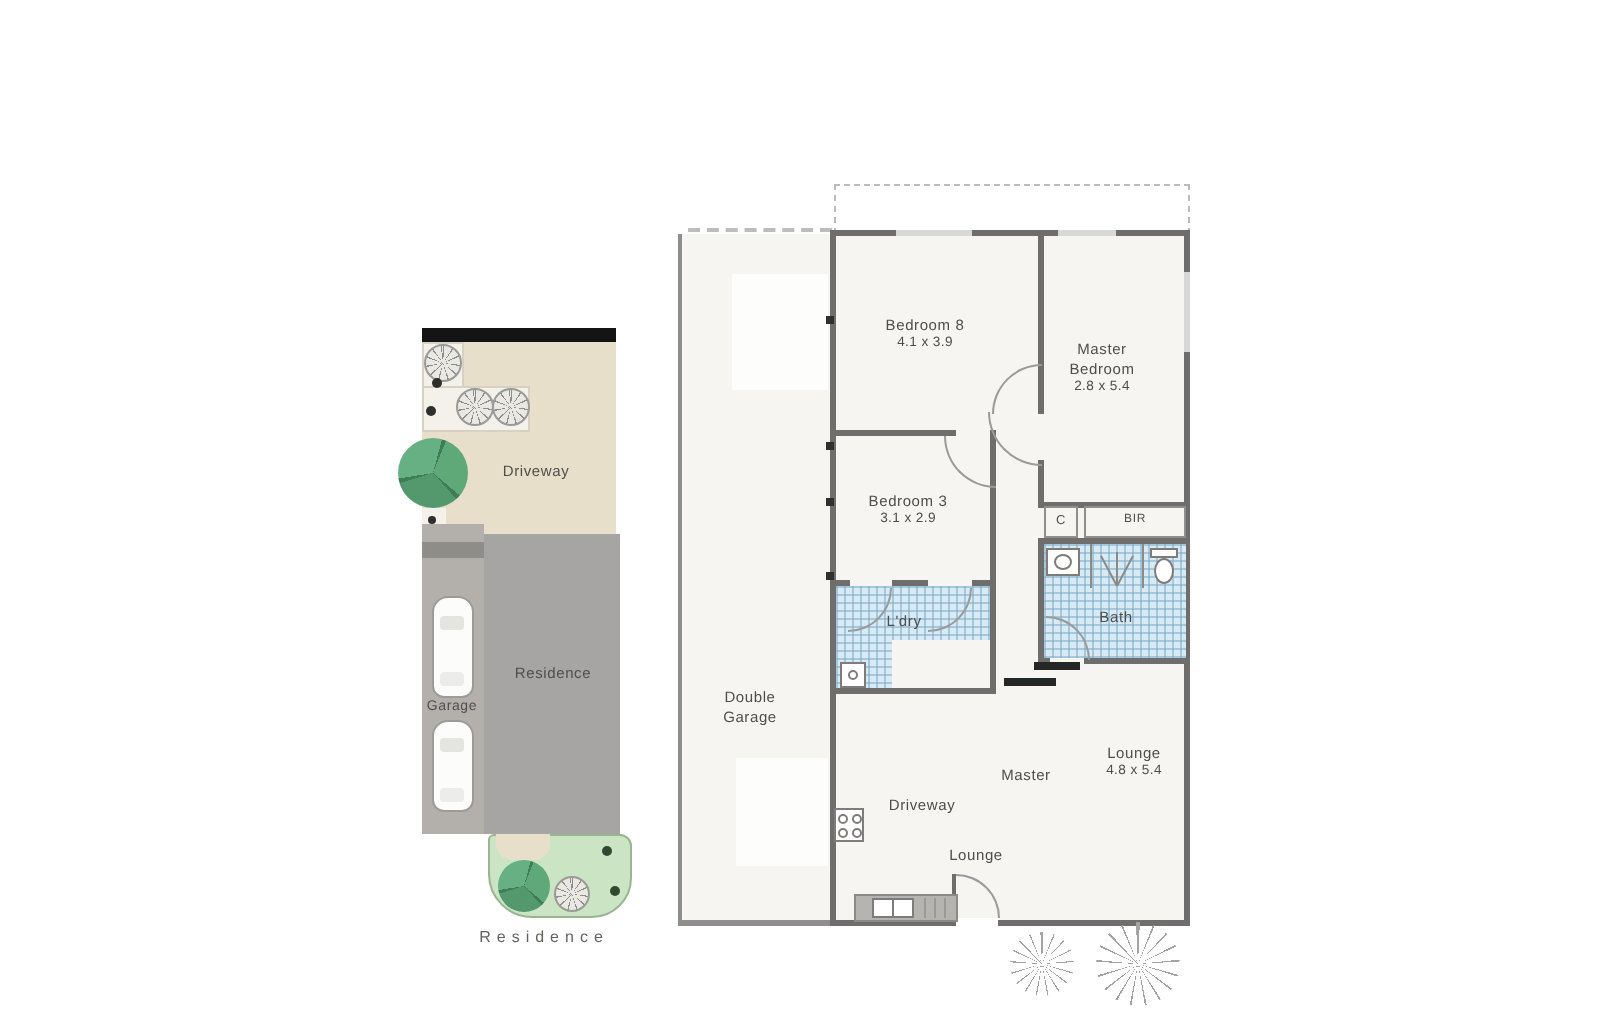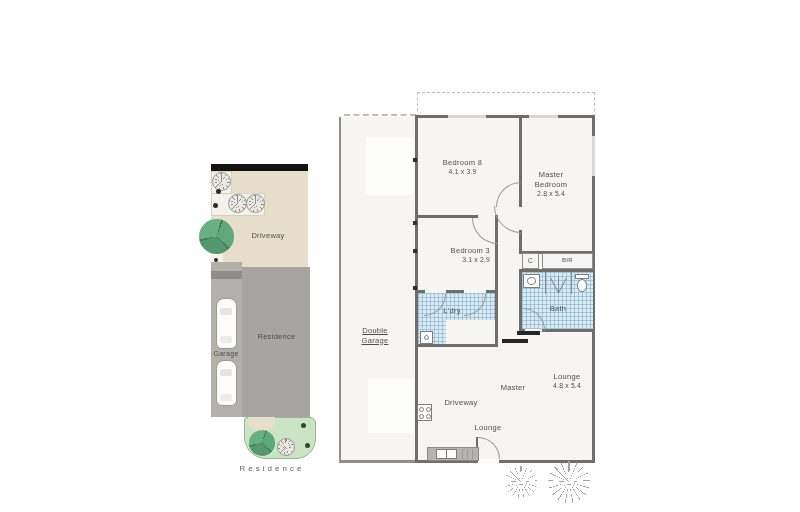--- a/index.html
+++ b/index.html
@@ -81,21 +81,21 @@
   </section>
 
   <section class="abs" style="inset:0;">
 
     <div class="abs" style="left:417px;top:92px;width:176px;height:24px;border:1.5px dashed #bcbcbc;border-bottom:none;"></div>
     <div class="abs" style="left:344px;top:114px;width:72px;height:2px;border-top:2px dashed #bcbcbc;"></div>
 
     <div class="abs" style="left:339px;top:117px;width:78px;height:346px;background:var(--floor,#f6f5f2);border-left:2px solid #8f8e8c;border-bottom:3px solid #8f8e8c;box-sizing:border-box;"></div>
     <div class="abs" style="left:366px;top:137px;width:48px;height:58px;background:#fdfdfc;"></div>
     <div class="abs" style="left:368px;top:379px;width:46px;height:54px;background:#fdfdfc;"></div>
-    <div class="lbl" style="left:352px;top:326px;width:46px;text-decoration:underline;">Double Garage</div>
+    <div class="lbl" style="left:352px;top:344px;width:46px;">Double Garage</div>
 
     <div class="abs" style="left:415px;top:115px;width:180px;height:348px;background:var(--floor,#f6f5f2);border:3px solid var(--wall,#6f6e6c);box-sizing:border-box;"></div>
 
     <div class="win" style="left:448px;top:115px;width:38px;height:3px;"></div>
     <div class="win" style="left:529px;top:115px;width:29px;height:3px;"></div>
     <div class="win" style="left:592px;top:136px;width:3px;height:40px;"></div>
     <div class="jdot" style="left:413px;top:158px;"></div>
     <div class="jdot" style="left:413px;top:221px;"></div>
     <div class="jdot" style="left:413px;top:249px;"></div>
     <div class="jdot" style="left:413px;top:286px;"></div>
@@ -161,21 +161,21 @@
     <div class="abs" style="left:462px;top:449px;width:14px;height:10px;background:repeating-linear-gradient(90deg,#9c9a96 0 1px,transparent 1px 5px);"></div>
 
     <div class="lbl" style="left:425px;top:158px;width:75px;">
       <span class="nm">Bedroom 8</span>
       <span class="dims">4.1 x 3.9</span>
     </div>
     <div class="lbl" style="left:530px;top:170px;width:42px;">
       <span class="nm">Master Bedroom</span>
       <span class="dims">2.8 x 5.4</span>
     </div>
-    <div class="lbl" style="left:418px;top:246px;width:72px;text-align:right;">
+    <div class="lbl" style="left:418px;top:246px;width:72px;">
       <span class="nm">Bedroom 3</span>
       <span class="dims">3.1 x 2.9</span>
     </div>
     <div class="lbl" style="left:432px;top:306px;width:40px;">L'dry</div>
     <div class="lbl" style="left:538px;top:304px;width:40px;">Bath</div>
     <div class="lbl" style="left:437px;top:398px;width:48px;">Driveway</div>
     <div class="lbl" style="left:489px;top:383px;width:48px;">Master</div>
     <div class="lbl" style="left:543px;top:372px;width:48px;">
       <span class="nm">Lounge</span>
       <span class="dims">4.8 x 5.4</span>

